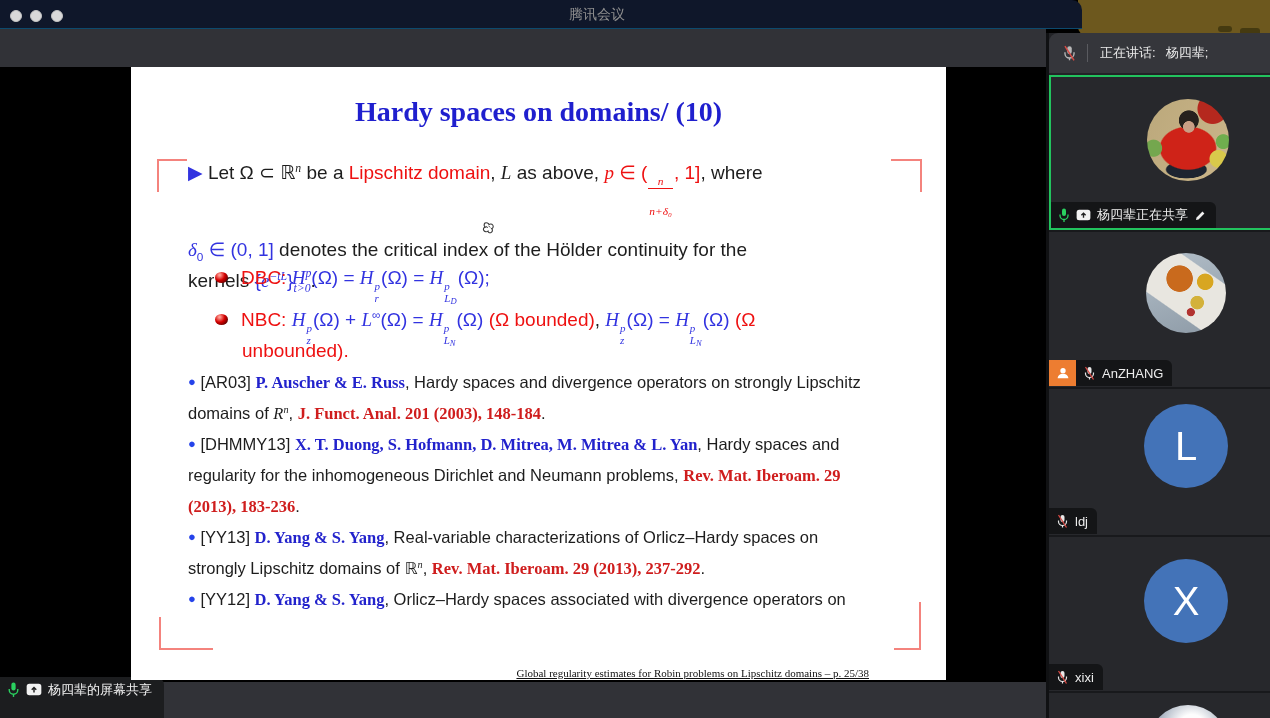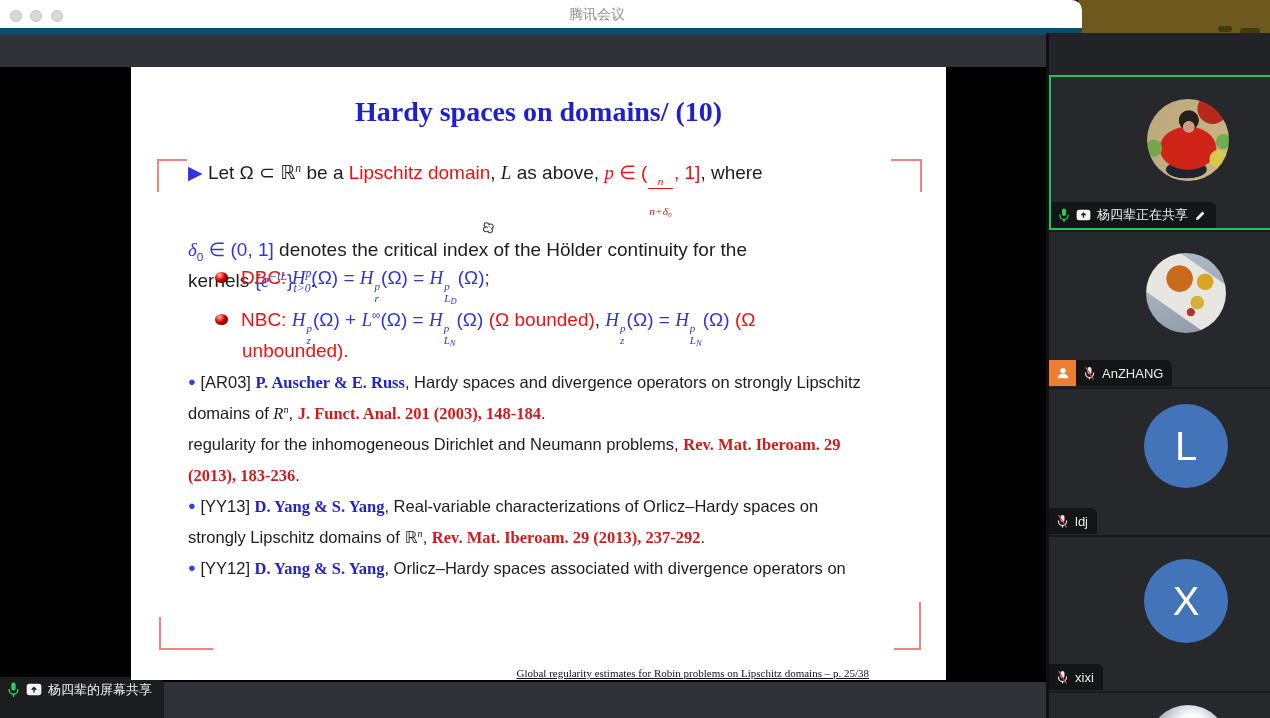--- a/index.html
+++ b/index.html
@@ -1,22 +1,22 @@
 <!DOCTYPE html>
 <html><head>
 <meta charset="utf-8">
 <style>
   html,body{margin:0;padding:0;background:#000;}
   body{width:1270px;height:718px;position:relative;overflow:hidden;
        font-family:"Liberation Sans","DejaVu Sans",sans-serif;}
   .abs{position:absolute;}
 
   
-  .titlebar{left:0;top:0;width:1082px;height:28px;background:#ffffff;
-            border-bottom:7px solid #0c4a6e;border-top-right-radius:10px;z-index:5;}
+  .titlebar{left:0;top:0;width:1082px;height:28px;background:#0f172a;
+            border-bottom:1px solid #0c4a6e;border-top-right-radius:10px;z-index:5;}
   .tl{position:absolute;top:10px;width:12px;height:12px;border-radius:50%;
       background:#d9d9d9;border:1px solid #c3c3c3;box-sizing:border-box;}
   .tb-title{position:absolute;left:497px;top:6px;width:200px;text-align:center;
             font-size:14px;color:#8f8f8f;}
 
   
   .olive{left:1078px;top:0;width:192px;height:36px;background:#6d581e;
          border-bottom-left-radius:9px;z-index:3;}
   .olive-mark{position:absolute;background:#453a10;border-radius:3px;}
 
@@ -197,39 +197,52 @@
             <span class="ss-b">L<span class="ss-b2">N</span></span>
           </span></span><span class="c-b">(Ω) </span><span class="c-r">(Ω</span></span>
   </div>
   <div class="s-item" style="top:269px;left:111px;">
     <span><span class="c-r">unbounded).</span></span>
   </div>
 
   <div class="s-refs">
     <div class="s-line"><span class="c-bu">●</span><span class="c-k"> [AR03] </span><span class="c-bb">P. Auscher &amp; E. Russ</span><span class="c-k">, Hardy spaces and divergence operators on strongly Lipschitz</span></div>
     <div class="s-line"><span class="c-k">domains of </span><span class="c-k it">R</span><span class="c-k it"><sup>n</sup></span><span class="c-k">, </span><span class="c-rb">J. Funct. Anal. 201 (2003), 148-184</span><span class="c-k">.</span></div>
+    <div class="s-line"><span class="c-bu">●</span><span class="c-k"> [DHMMY13] </span><span class="c-bb">X. T. Duong, S. Hofmann, D. Mitrea, M. Mitrea &amp; L. Yan</span><span class="c-k">, Hardy spaces and</span></div>
     <div class="s-line"><span class="c-k">regularity for the inhomogeneous Dirichlet and Neumann problems, </span><span class="c-rb">Rev. Mat. Iberoam. 29</span></div>
     <div class="s-line"><span class="c-rb">(2013), 183-236</span><span class="c-k">.</span></div>
     <div class="s-line"><span class="c-bu">●</span><span class="c-k"> [YY13] </span><span class="c-bb">D. Yang &amp; S. Yang</span><span class="c-k">, Real-variable characterizations of Orlicz–Hardy spaces on</span></div>
     <div class="s-line"><span class="c-k">strongly Lipschitz domains of ℝ</span><span class="c-k it"><sup>n</sup></span><span class="c-k">, </span><span class="c-rb">Rev. Mat. Iberoam. 29 (2013), 237-292</span><span class="c-k">.</span></div>
     <div class="s-line"><span class="c-bu">●</span><span class="c-k"> [YY12] </span><span class="c-bb">D. Yang &amp; S. Yang</span><span class="c-k">, Orlicz–Hardy spaces associated with divergence operators on</span></div>
   </div>
 
   <div class="s-footer">Global regularity estimates for Robin problems on Lipschitz domains – p. 25/38</div>
 </div>
 
 <div class="abs cursor">
   <svg width="18" height="18" viewBox="0 0 18 18">
     <path d="M6 3c-1.4 1.4-1 3.4.4 4.1-1.8.3-2.6 2.2-1.5 3.6 1 1.3 3 1.4 4.1.4.2 1.5 2 2.2 3.3 1.3 1.3-.9 1.5-2.7.4-3.8 1.5-.5 2-2.4 1-3.6C12.7 3.8 11 3.7 10 4.6 9.7 3.2 7.4 2.2 6 3z" fill="none" stroke="#3a3a3a" stroke-width="1.1"></path>
     <path d="M7.2 6.2l1.8 1.6 M9.8 6l1.4 1.5" stroke="#3a3a3a" stroke-width="0.9" fill="none"></path>
   </svg>
 </div>
 
 <div class="abs sidebar">
 
+  <div class="speakbar">
+    <span class="icon" style="margin-left:13px;">
+      <svg width="15" height="17" viewBox="0 0 24 30">
+        <rect x="8" y="2" width="8" height="14" rx="4" fill="#b9b9b9"></rect>
+        <path d="M4 13v2a8 8 0 0 0 16 0v-2" stroke="#b9b9b9" stroke-width="2.4" fill="none"></path>
+        <line x1="12" y1="23" x2="12" y2="27" stroke="#b9b9b9" stroke-width="2.4"></line>
+        <line x1="4" y1="2" x2="20" y2="27" stroke="#d94a44" stroke-width="2.6"></line>
+      </svg>
+    </span>
+    <span class="divider"></span>
+    <span class="speaktext"><span>正在讲话:</span><span class="nm">杨四辈;</span></span>
+  </div>
 
   <div class="tile speaking" style="top:42px;height:155px;">
     <div class="avatar av-child" style="left:96px;top:22px;width:82px;height:82px;"></div>
     <div class="nameplate" style="left:0;bottom:0;">
       <div class="np-dark">
         <span class="icon">
           <svg width="12" height="15" viewBox="0 0 24 30">
             <rect x="8" y="1" width="8" height="15" rx="4" fill="#2ad15f"></rect>
             <path d="M4 13v2a8 8 0 0 0 16 0v-2" stroke="#2ad15f" stroke-width="2.6" fill="none"></path>
             <line x1="12" y1="23" x2="12" y2="28" stroke="#2ad15f" stroke-width="2.6"></line>

